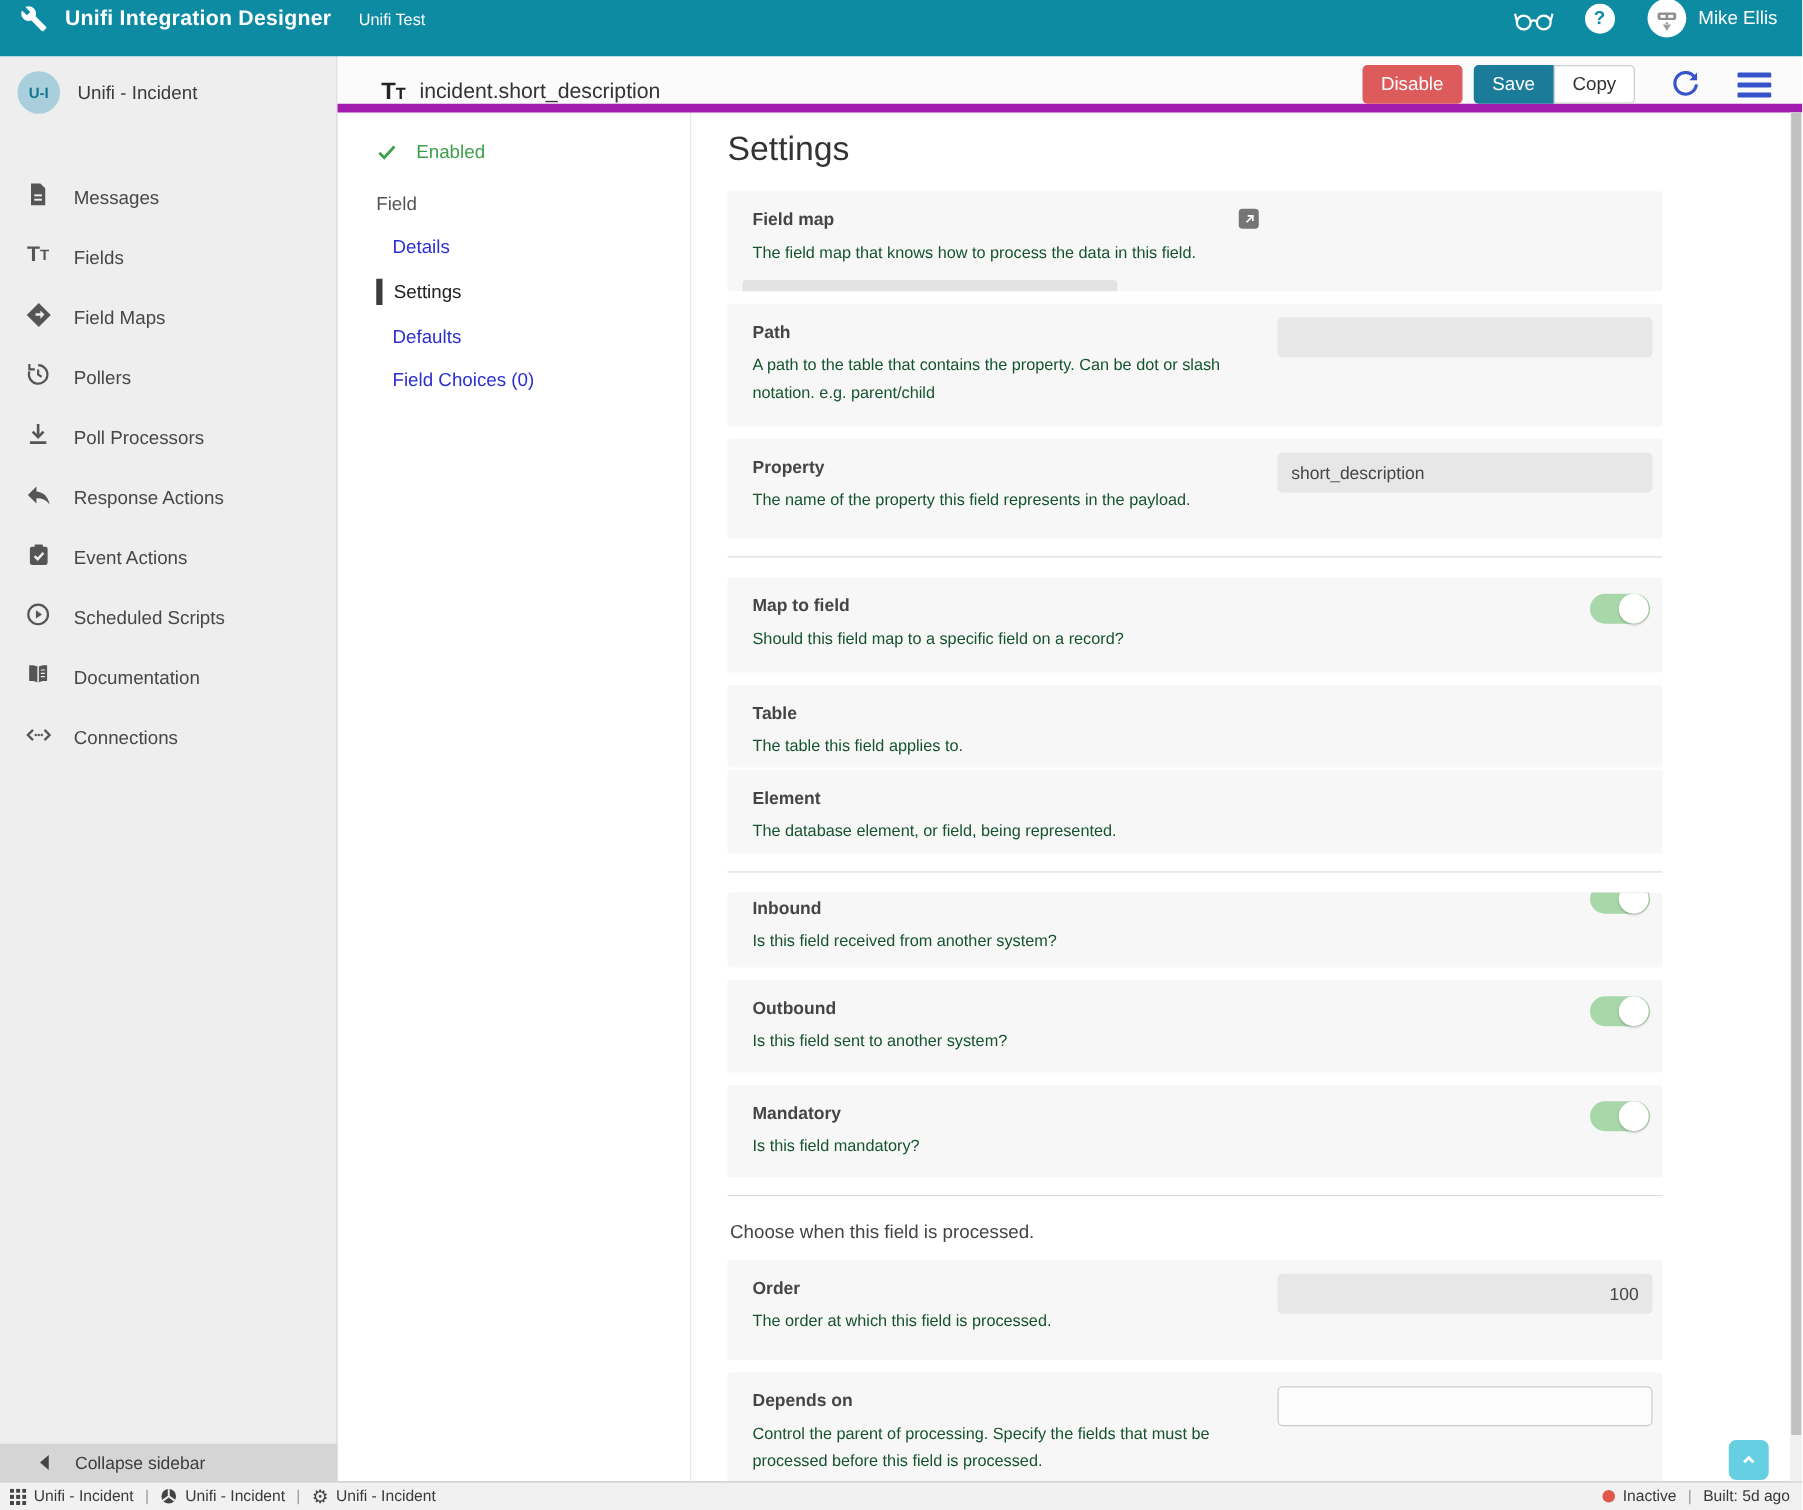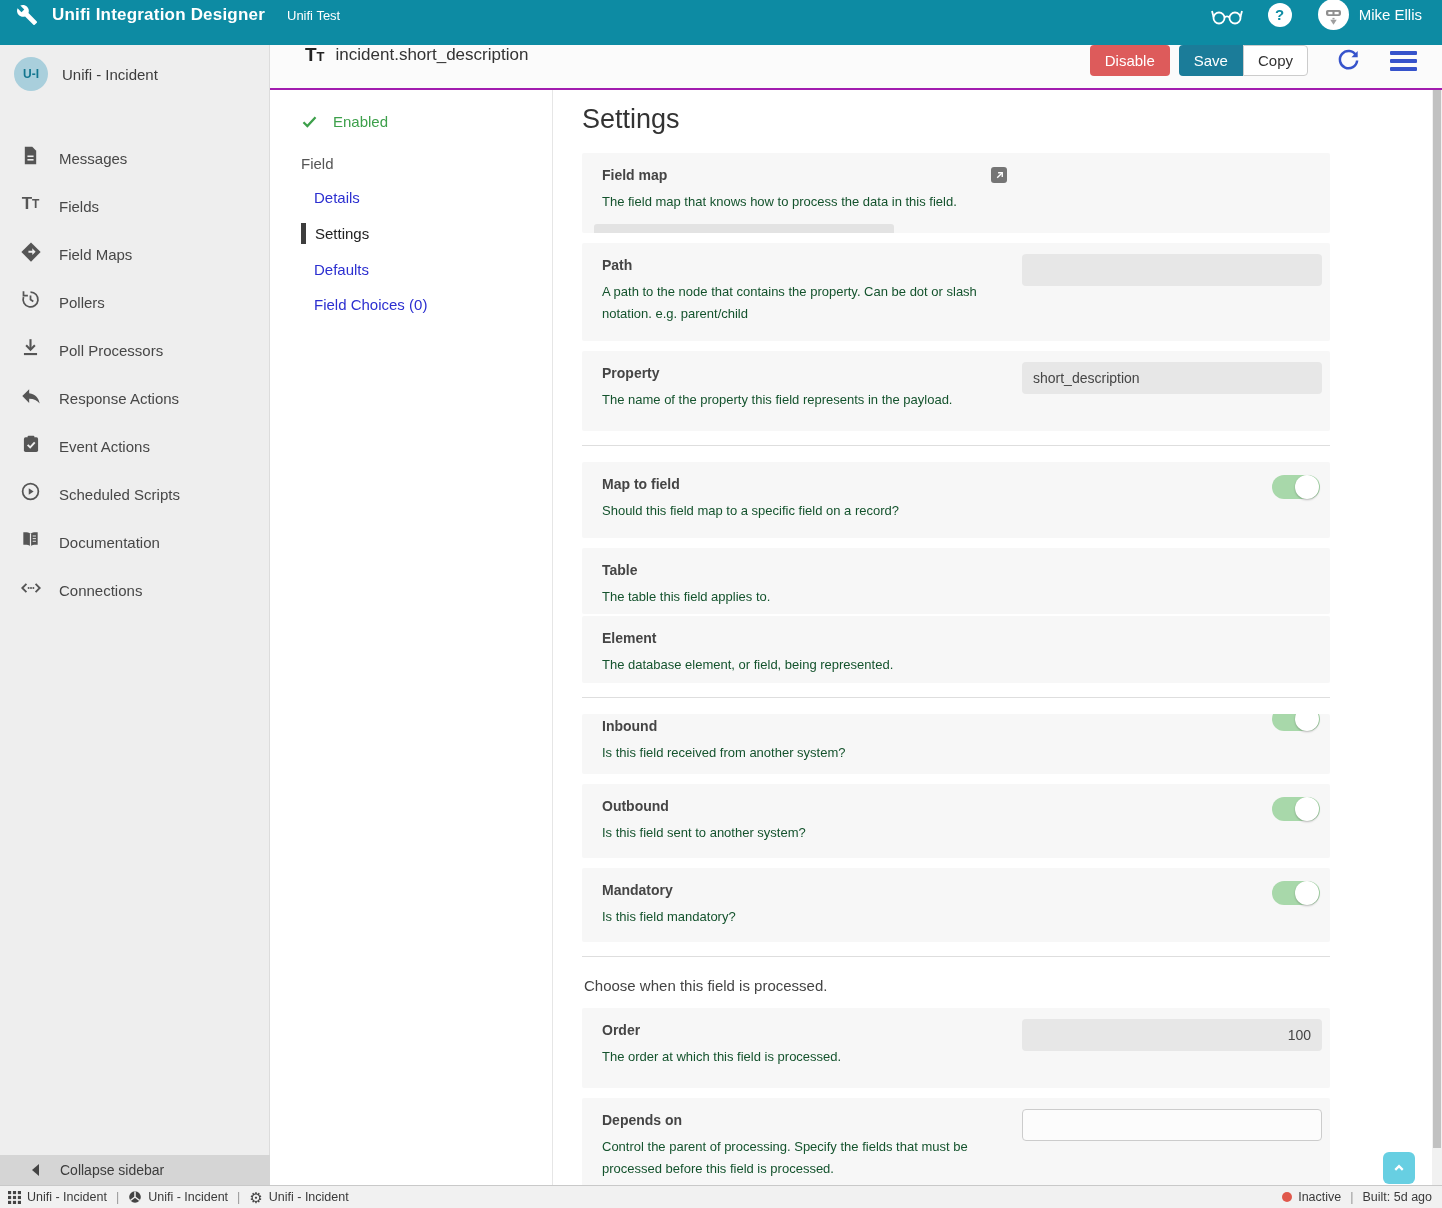--- a/index.html
+++ b/index.html
@@ -52,21 +52,21 @@
     display:flex; align-items:center; cursor:pointer;
   }
   .collapse-arrow {
     width:0; height:0; border-top:6px solid transparent; border-bottom:6px solid transparent;
     border-right:7px solid #444; margin-left:32px;
   }
   .collapse-label { font-size:14px; color:#3c3c3c; margin-left:21px; }
   
   .page-header {
     position:absolute; top:45px; left:270px; right:0; height:45px;
-    background:#fbfbfb; border-bottom:2px solid #a21caf; display:flex; align-items:flex-start;
+    background:#fbfbfb; border-bottom:7px solid #a21caf; display:flex; align-items:flex-end;
     padding-left:35px; z-index:25;
   }
   .ph-title-icon { font-weight:bold; color:#222; line-height:1; }
   .ph-title-icon .big { font-size:19px; }
   .ph-title-icon .small { font-size:13px; }
   .ph-title { font-size:17px; color:#333; margin-left:11px; }
   .ph-actions { margin-left:auto; display:flex; align-items:center; }
   .btn { font-family:inherit; font-size:15px; border:none; cursor:pointer; padding:8px 15px; line-height:1; }
   .btn-disable { background:#dd5b5b; color:#fff; border-radius:4px; margin-right:9px; }
   .btn-save { background:#1b7c99; color:#fff; border-radius:4px 0 0 4px; }
@@ -344,21 +344,21 @@
       </span>
       <div class="select control">
         <span class="sel-val">String</span>
 
       </div>
     </div>
 
     <div class="row h98">
       <div class="row-main">
         <div class="row-label">Path</div>
-        <div class="row-desc">A path to the node that contains the property. Can be dot or slash notation. e.g. parent/child</div>
+        <div class="row-desc">A path to the table that contains the property. Can be dot or slash notation. e.g. parent/child</div>
       </div>
       <div class="control"><input class="txt-input" type="text" value="" style=""></div>
     </div>
 
     <div class="row h80">
       <div class="row-main">
         <div class="row-label">Property</div>
         <div class="row-desc">The name of the property this field represents in the payload.</div>
       </div>
       <div class="control"><input class="txt-input" type="text" value="short_description" style=""></div>

